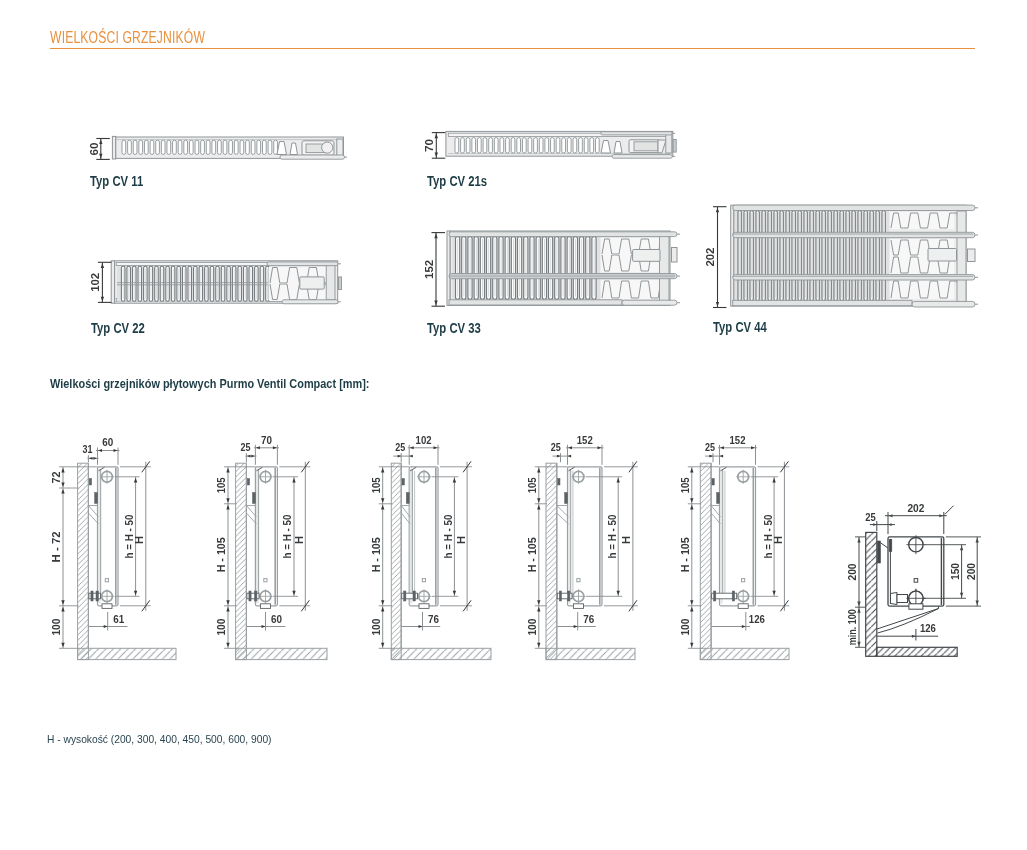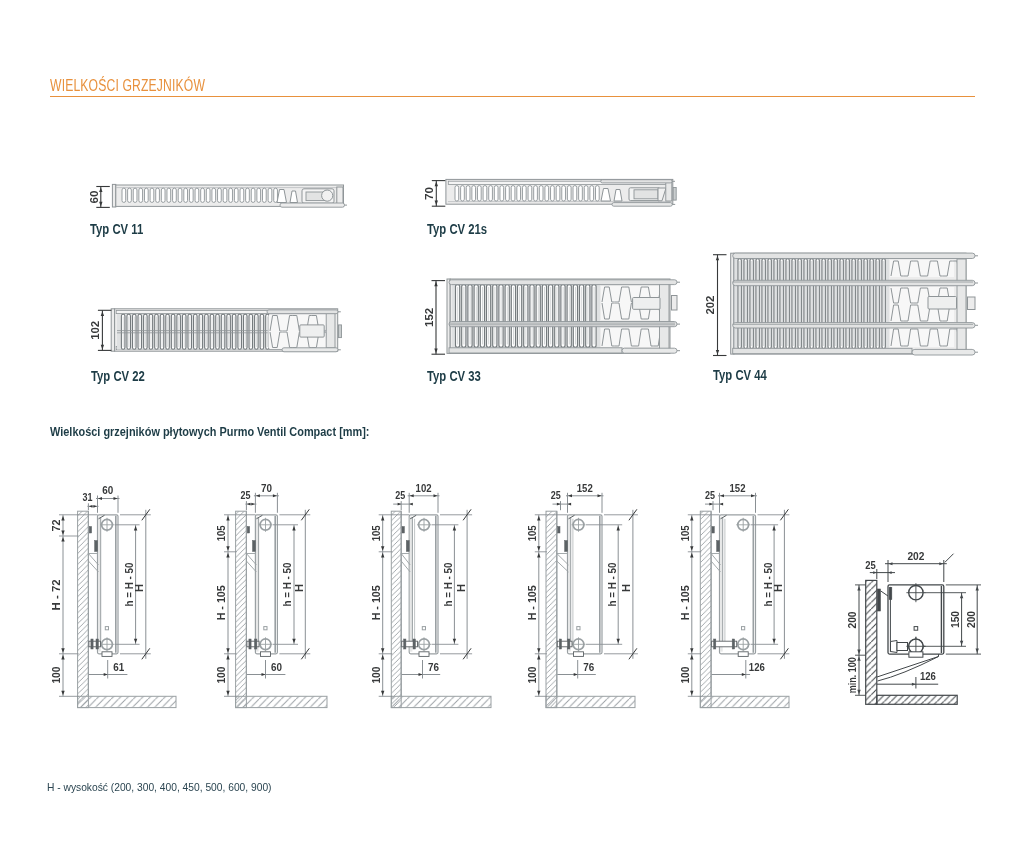--- a/index.html
+++ b/index.html
@@ -1,17 +1,17 @@
 <!DOCTYPE html>
 <html><head>
 <meta charset="utf-8">
 <style>
   html,body{margin:0;padding:0;background:#ffffff;}
   #page{position:relative;width:1027px;height:750px;background:#ffffff;overflow:hidden;
-        font-family:"Liberation Sans", sans-serif;margin-top:48px;}
+        font-family:"Liberation Sans", sans-serif;}
   .hdr{position:absolute;left:50px;top:29px;font-size:16px;letter-spacing:.2px;color:#e8913d;font-weight:normal;transform:scaleX(0.76);transform-origin:0 0;white-space:nowrap;}
   .hline{position:absolute;left:50px;top:48px;width:925px;height:0;border-top:1.4px solid #e8913d;}
   .typ{position:absolute;font-size:14.5px;font-weight:bold;color:#1d3c46;transform:scaleX(0.78);transform-origin:0 0;white-space:nowrap;}
   .mid{position:absolute;left:50px;top:375.5px;font-size:13.5px;font-weight:bold;color:#1d3c46;transform:scaleX(0.81);transform-origin:0 0;white-space:nowrap;}
   .foot{position:absolute;left:47px;top:731px;font-size:11.4px;line-height:17.8px;color:#2b4551;transform:scaleX(0.9);transform-origin:0 0;white-space:nowrap;}
 </style>
 </head>
 <body>
 <div id="page">
   <div class="hdr">WIELKOŚCI GRZEJNIKÓW</div>

